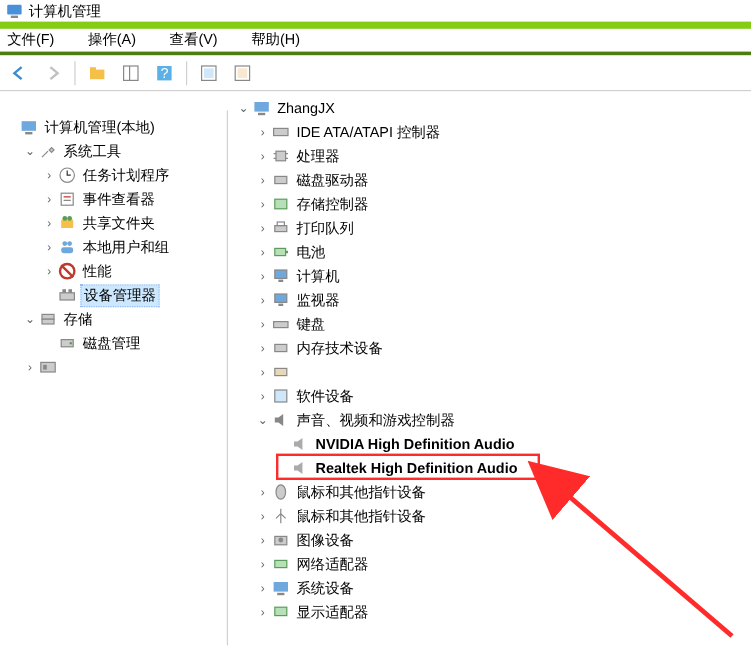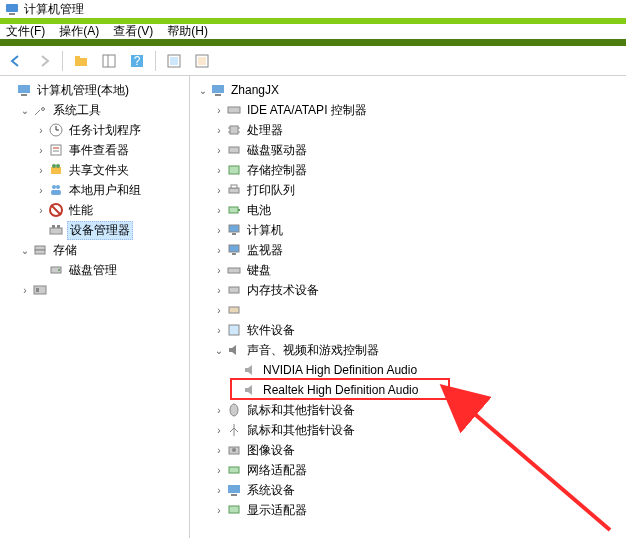--- a/index.html
+++ b/index.html
@@ -1,38 +1,38 @@
 <!DOCTYPE html>
 <html><head>
 <meta charset="utf-8">
 <style>
 * { box-sizing: border-box; margin: 0; padding: 0; font-family: "Microsoft YaHei", "Segoe UI", sans-serif; font-size: 12px; }
 body { width: 626px; height: 538px; background: #fff; overflow: hidden; position: relative; }
 .titlebar { height: 24px; background: #fff; display: flex; align-items: center; padding-left: 4px; border-bottom: 6px solid #84cc16; }
 .titlebar .icon { width: 16px; height: 16px; display: inline-block; margin-right: 4px; }
-.menubar { height: 22px; display: flex; align-items: center; padding-left: 6px; gap: 14px; border-bottom: 7px solid #4d7c0f; }
+.menubar { height: 22px; display: flex; align-items: center; padding-left: 6px; gap: 28px; border-bottom: 3px solid #4d7c0f; }
 .menubar span { cursor: default; }
 .toolbar { height: 30px; display: flex; align-items: center; padding-left: 4px; gap: 4px; border-bottom: 1px solid #d0d0d0; }
 .tb-btn { width: 24px; height: 24px; display: flex; align-items: center; justify-content: center; border: 1px solid transparent; }
 .tb-sep { width: 1px; height: 20px; background: #d0d0d0; margin: 0 2px; }
 .main { display: flex; height: calc(538px - 24px - 22px - 30px); }
-.left-pane { width: 190px; border-right: 1px solid #d0d0d0; overflow: hidden; padding-top: 4px; }
+.left-pane { width: 190px; border-right: 1px solid #d0d0d0; overflow: hidden; padding-top: 4px; margin-top: 16px; }
 .right-pane { flex: 1; overflow: hidden; padding-top: 4px; position: relative; }
 .tree-item { display: flex; align-items: center; height: 20px; white-space: nowrap; cursor: default; }
 .tree-item .expander { width: 14px; height: 14px; display: flex; align-items: center; justify-content: center; font-size: 10px; color: #666; }
 .tree-item .expander.empty { visibility: hidden; }
 .tree-item .icon { width: 16px; height: 16px; margin-right: 3px; display: inline-flex; align-items: center; justify-content: center; flex-shrink: 0; }
 .tree-item.selected .label { background: #cce8ff; border: 1px dotted #99bbee; padding: 0 2px; }
 .tree-item .label { padding: 0 2px; }
 .indent-0 { padding-left: 2px; }
 .indent-1 { padding-left: 18px; }
 .indent-2 { padding-left: 34px; }
 .r-indent-0 { padding-left: 6px; }
 .r-indent-1 { padding-left: 22px; }
-.r-indent-2 { padding-left: 38px; }
+.r-indent-2 { padding-left: 38px; font-weight: bold; }
 .highlight-box { position: absolute; border: 2px solid #ff2a2a; pointer-events: none; }
 svg { display: block; }
 .arrow-annotation { position: absolute; pointer-events: none; }
 </style>
 </head>
 <body>
 
 <div class="titlebar">
   <span class="icon">
     <svg width="16" height="16">

